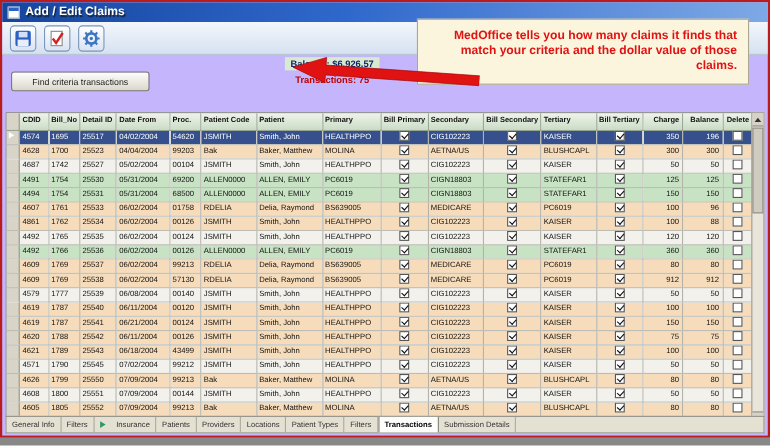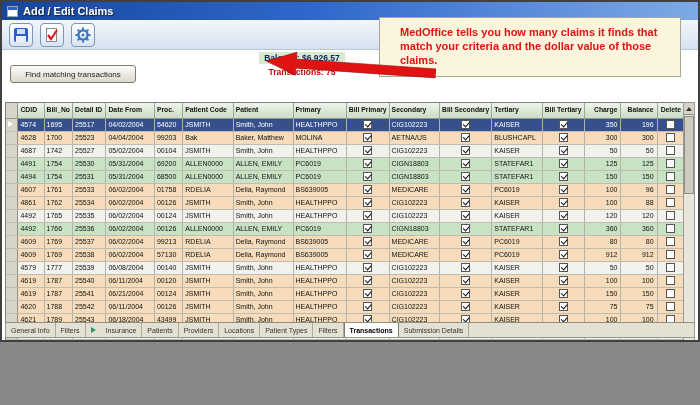--- a/index.html
+++ b/index.html
@@ -1,19 +1,19 @@
 <!DOCTYPE html>
 <html><head>
 <meta charset="utf-8">
 <style>
   * { box-sizing: border-box; }
   body { margin: 0; font-family: "Liberation Sans", sans-serif; background:#888; }
   .window {
-    position: relative; width: 700px; height: 342px;
-    border: 2px solid #404040; background: #ffffff; overflow: hidden;
+    position: relative; width: 700px; height: 398px;
+    border: 2px solid #b91c1c; background: #c4b5fd; overflow: hidden;
   }
   
   .titlebar {
     position: absolute; top: 0; left: 0; right: 0; height: 18px;
     background: linear-gradient(to right, #16459e, #2f68cc 45%, #7ea9e6);
     display: flex; align-items: center; gap: 5px; padding: 0 5px;
   }
   .ticon { width: 11px; height: 11px; background: #fff; border: 1px solid #9ab; position: relative; flex: none; }
   .ticon::before { content:""; position:absolute; top:0; left:0; right:0; height:3px; background:#2a62c8; }
   .title { color: #fff; font-size: 11px; font-weight: bold; text-shadow: 1px 1px 1px #123; white-space: nowrap; }
@@ -37,21 +37,21 @@
     background: linear-gradient(#fdfdfb, #dbd7cb);
   }
   .summary { position: absolute; top: 50px; left: 216px; width: 168px; text-align: center; font-size: 8.5px; font-weight: bold; }
   .balance-line { display: inline-block; background: #d8ead0; color: #12246b; padding: 1px 5px; white-space: nowrap; }
   .trans-line { color: #c00000; margin-top: 3px; white-space: nowrap; }
   
   .callout {
     position: absolute; top: 15px; left: 377px; width: 302px; height: 60px;
     background: #fcf5de; border: 1px solid #a9a692;
     color: #e01212; font-weight: bold; font-size: 11px; line-height: 1.25;
-    text-align: left; display: flex; align-items: center; padding: 2px 20px;
+    text-align: right; display: flex; align-items: center; padding: 2px 10px;
   }
   .red-arrow { position: absolute; top: 52px; left: 264px; width: 170px; height: 28px; transform: rotate(4deg); }
   
   .grid {
     position: absolute; top: 100px; left: 3px; width: 681px; height: 285px;
     background: #fff; border: 1px solid #7f7f7f; overflow: hidden;
   }
   table { border-collapse: collapse; table-layout: fixed; }
   th, td {
     font-size: 7px; padding: 0 2px; white-space: nowrap; overflow: hidden;
@@ -127,21 +127,21 @@
             <line x1="13.2" y1="8" x2="15.5" y2="8"></line>
           <line x1="2.6" y1="2.6" x2="4.3" y2="4.3"></line>
             <line x1="11.7" y1="11.7" x2="13.4" y2="13.4"></line>
           <line x1="2.6" y1="13.4" x2="4.3" y2="11.7"></line>
             <line x1="11.7" y1="4.3" x2="13.4" y2="2.6"></line>
         </g>
       </svg>
     </button>
   </div>
 
-  <button class="find-btn">Find matching transactions</button>
+  <button class="find-btn">Find criteria transactions</button>
 
   <div class="summary">
     <div class="balance-line">
       <span>Balance:</span>
       <span>$6,926.57</span>
     </div>
     <div class="trans-line">
       <span>Transactions:</span>
       <span>75</span>
     </div>

